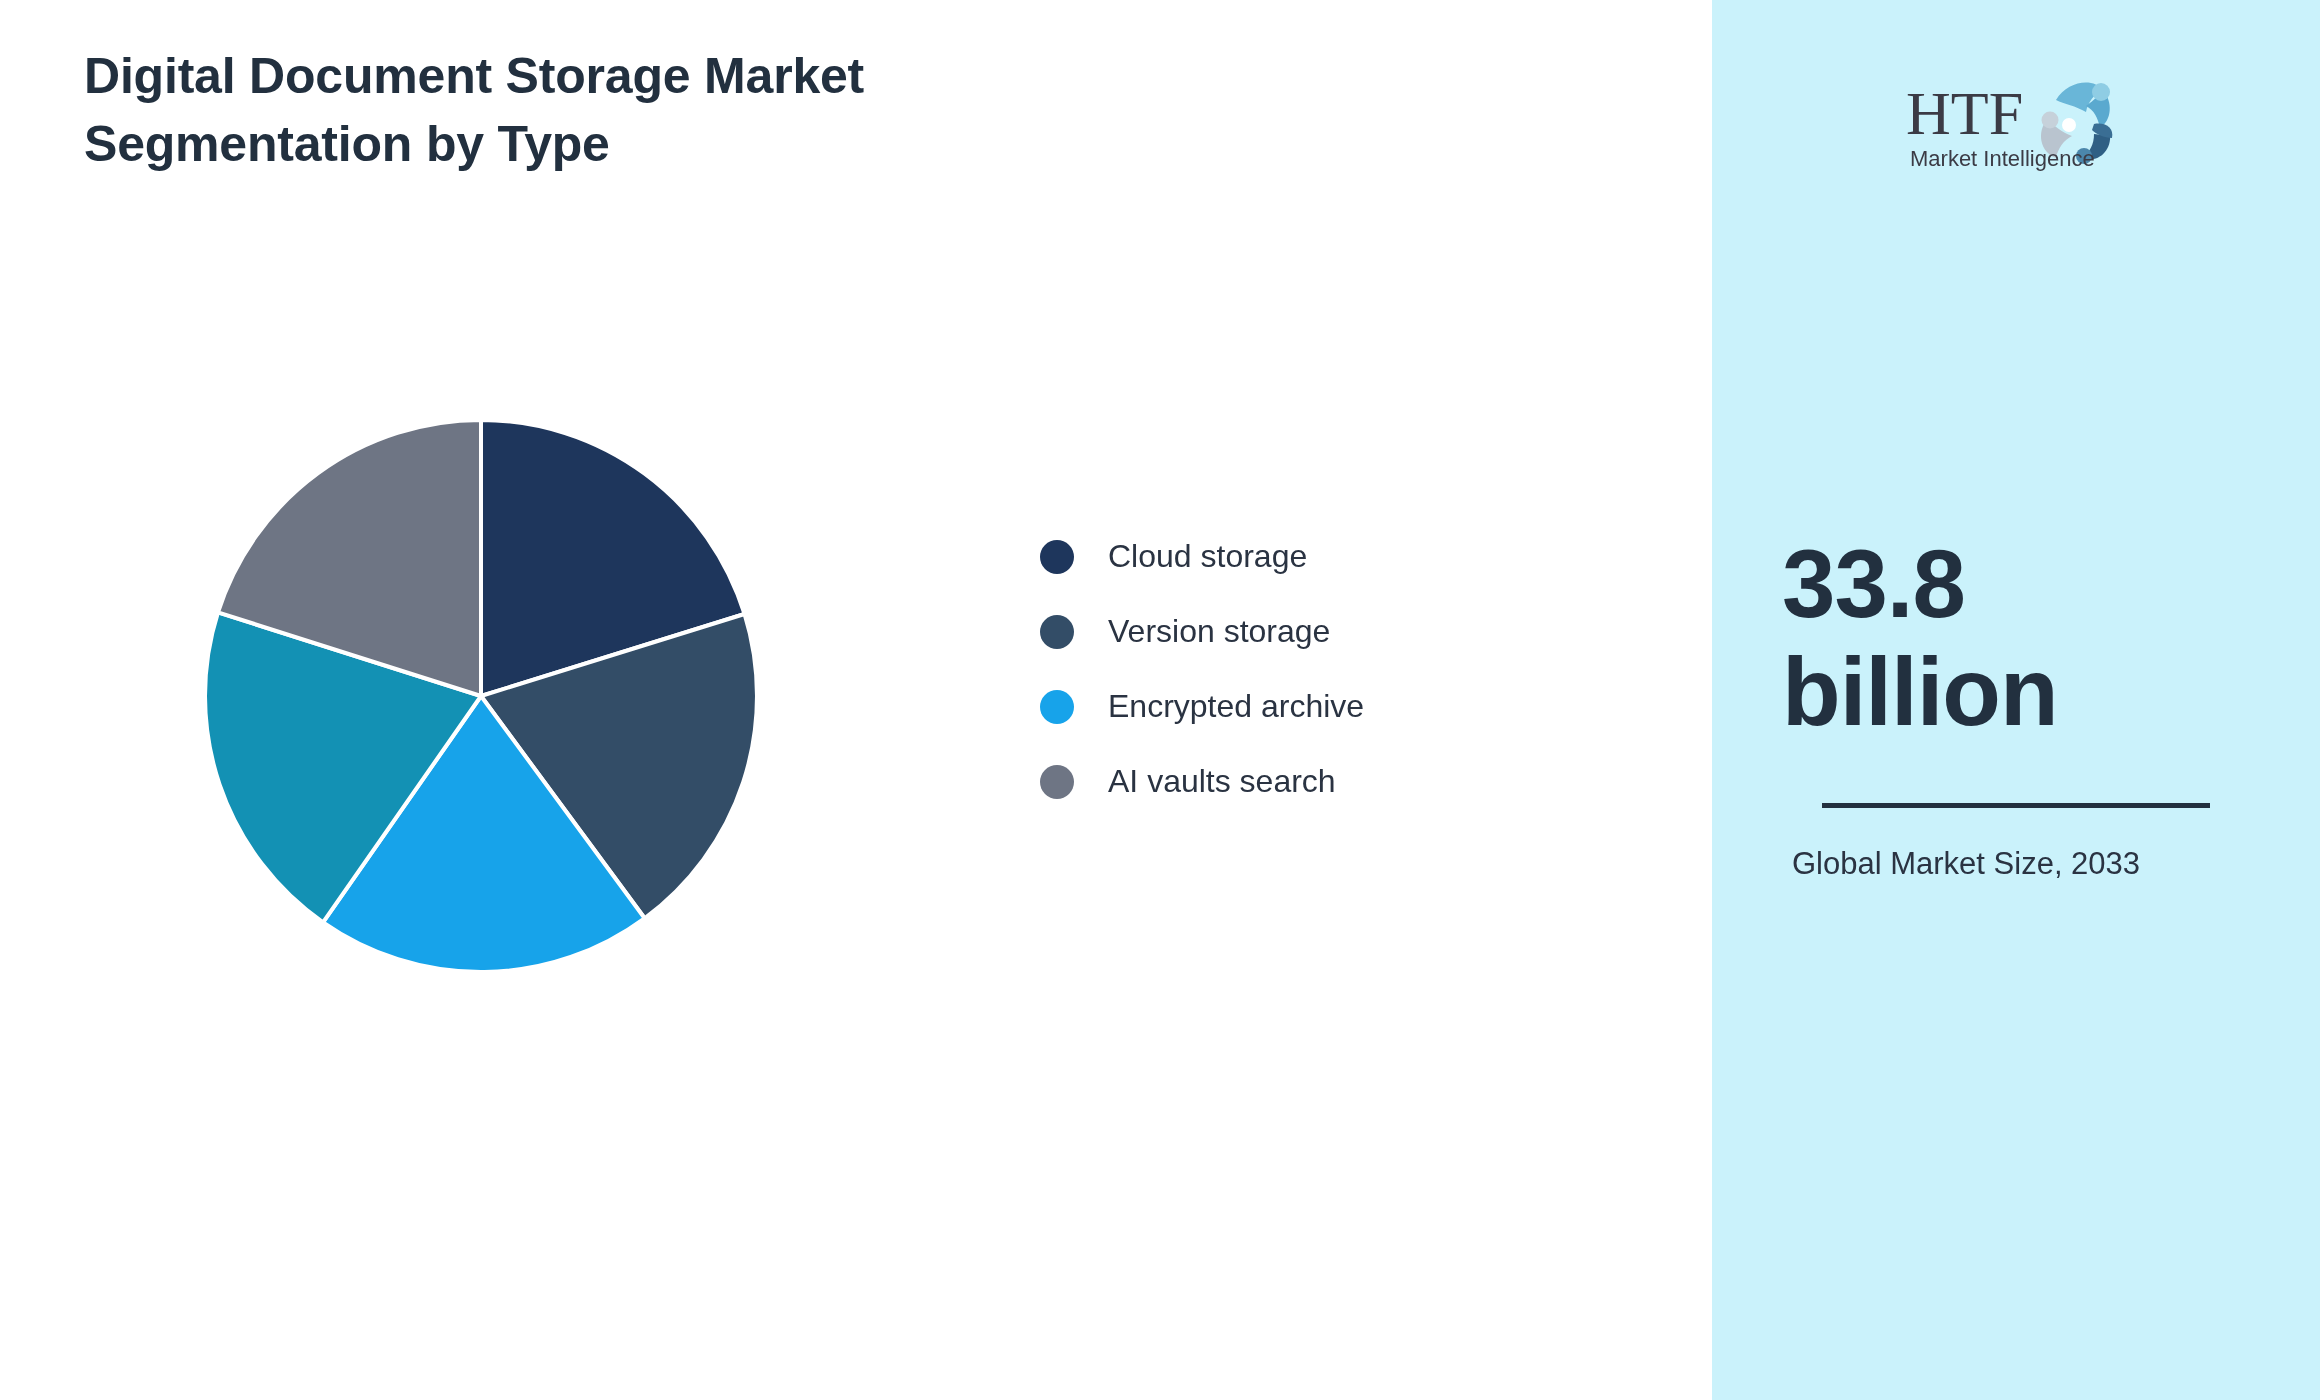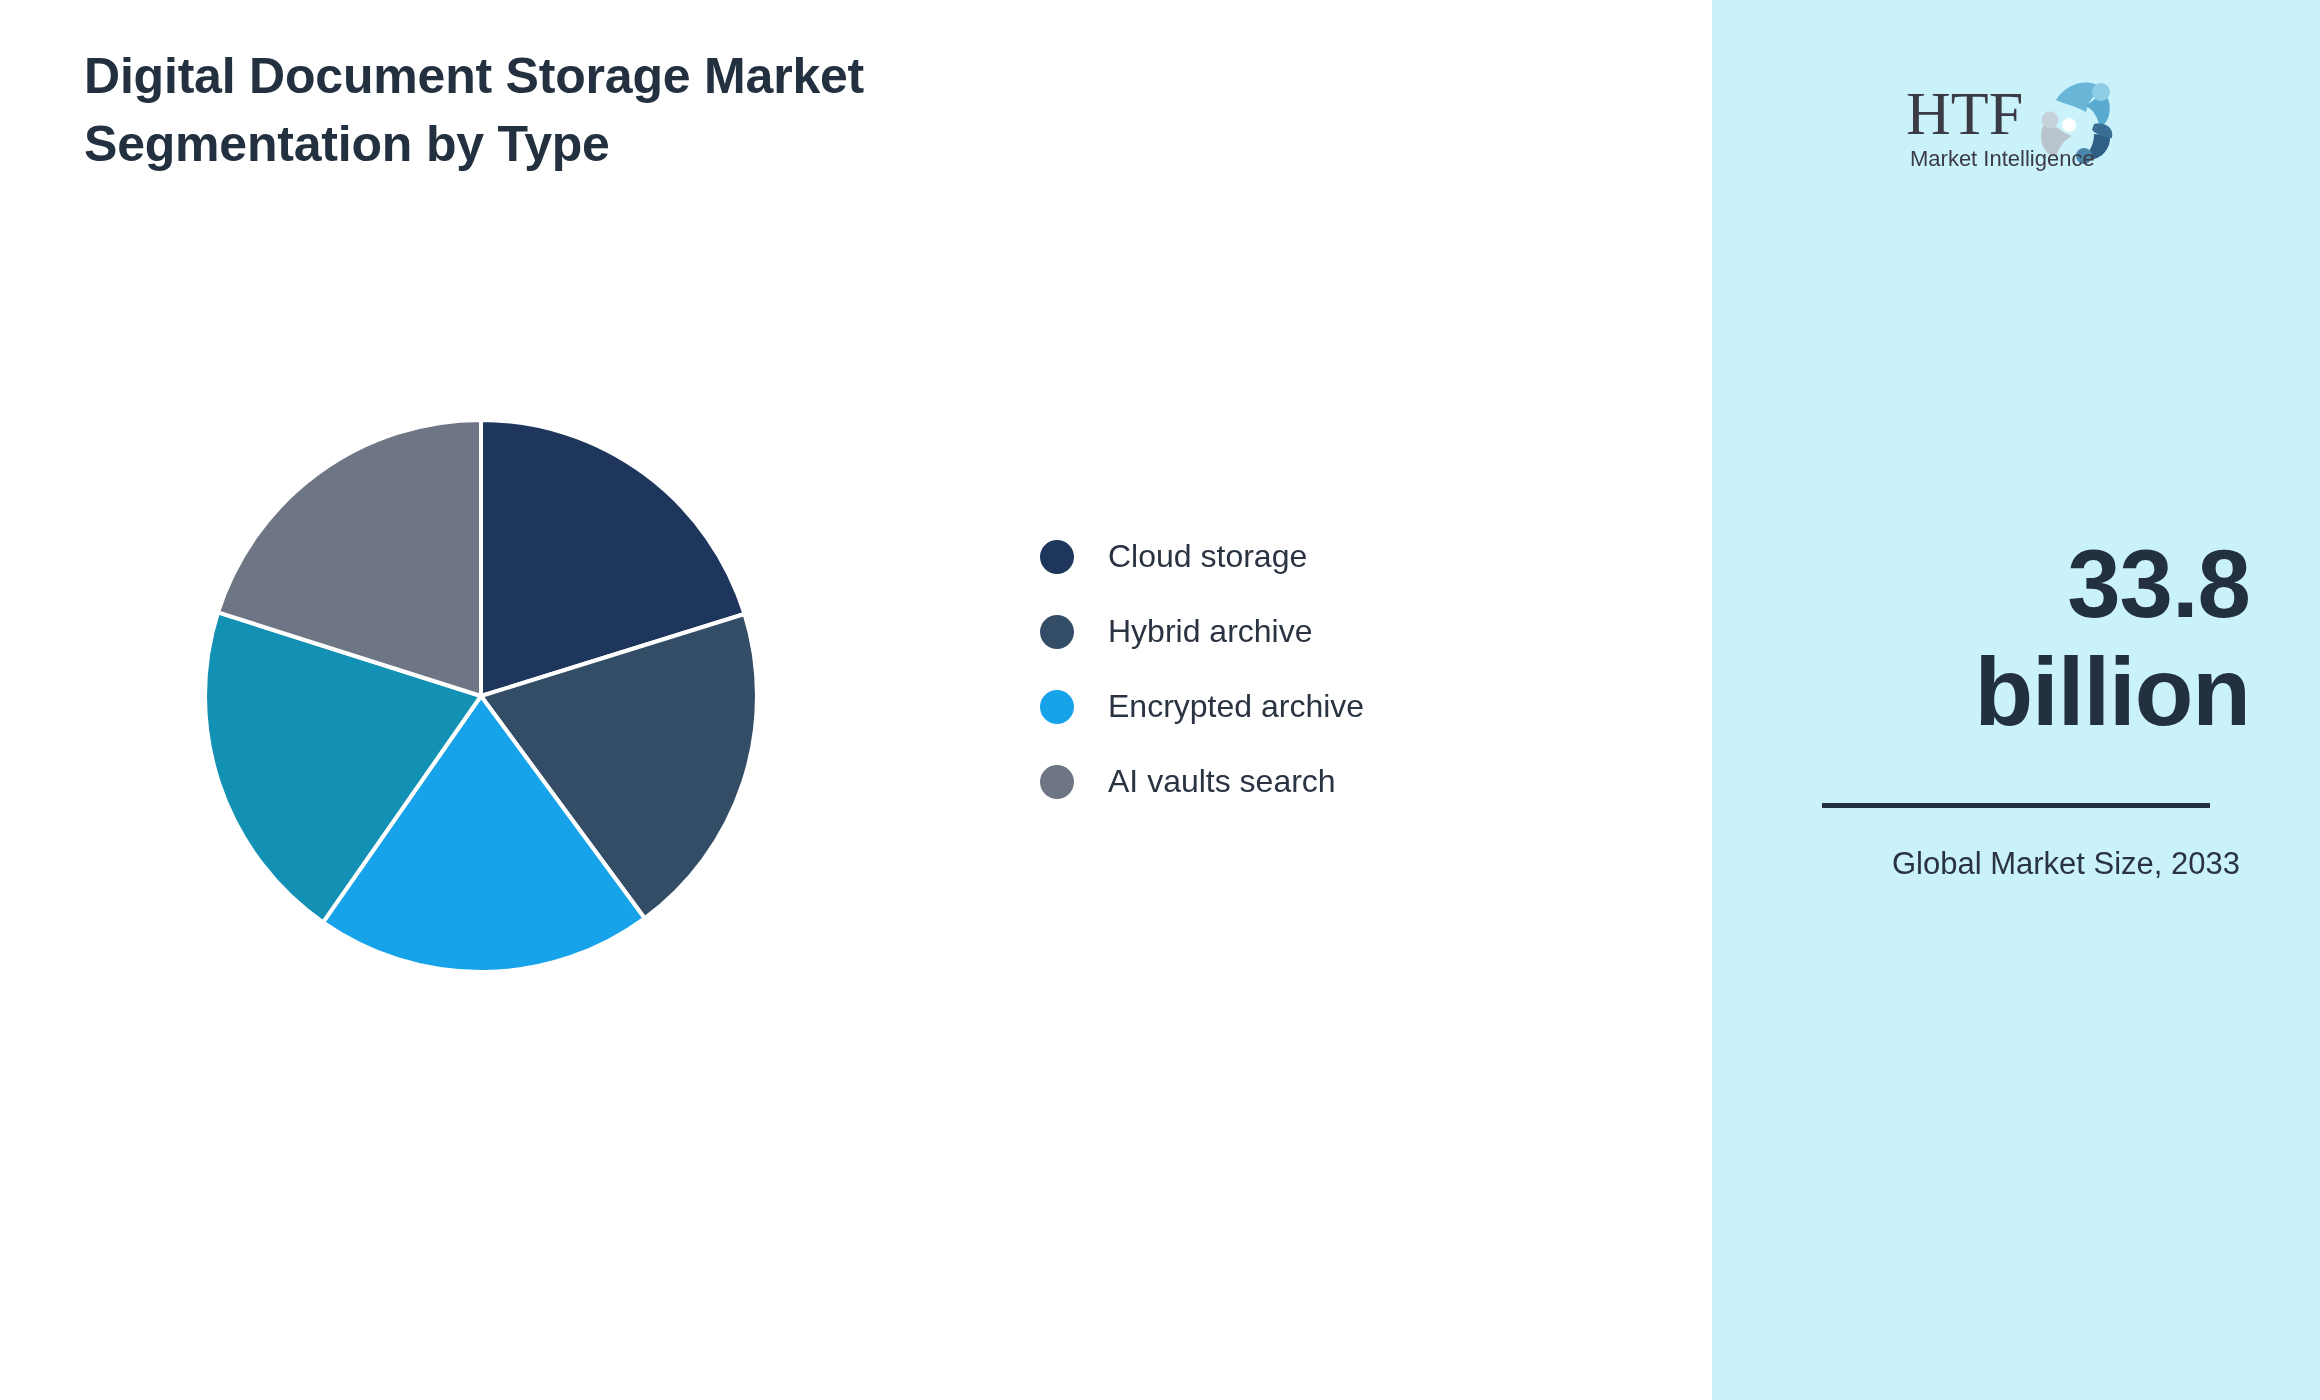--- a/index.html
+++ b/index.html
@@ -94,21 +94,21 @@
     top: 62px;
     width: 236px;
     height: 112px;
   }
   #logo svg { display: block; width: 236px; height: 112px; }
   #stat-block {
     position: absolute;
     left: 0;
     top: 530px;
     width: 608px;
-    text-align: right;
+    text-align: left;
   }
   #stat-value {
     font-size: 96px;
     font-weight: bold;
     line-height: 1.12;
     color: #22303f;
     padding: 0 70px;
     letter-spacing: -1px;
   }
   #stat-divider {
@@ -147,21 +147,21 @@
       </svg>
     </div>
 
     <div id="legend">
         <div class="legend-item">
           <span class="legend-swatch" style="background: rgb(30, 54, 92);"></span>
           <span class="legend-label">Cloud storage</span>
         </div>
         <div class="legend-item">
           <span class="legend-swatch" style="background: rgb(51, 77, 103);"></span>
-          <span class="legend-label">Hybrid archive</span>
+          <span class="legend-label">Version storage</span>
         </div>
         <div class="legend-item">
           <span class="legend-swatch" style="background: rgb(23, 163, 234);"></span>
           <span class="legend-label">Encrypted archive</span>
         </div>
         <div class="legend-item">
           <span class="legend-swatch" style="background: rgb(110, 117, 132);"></span>
           <span class="legend-label">AI vaults search</span>
         </div>
       </div>

